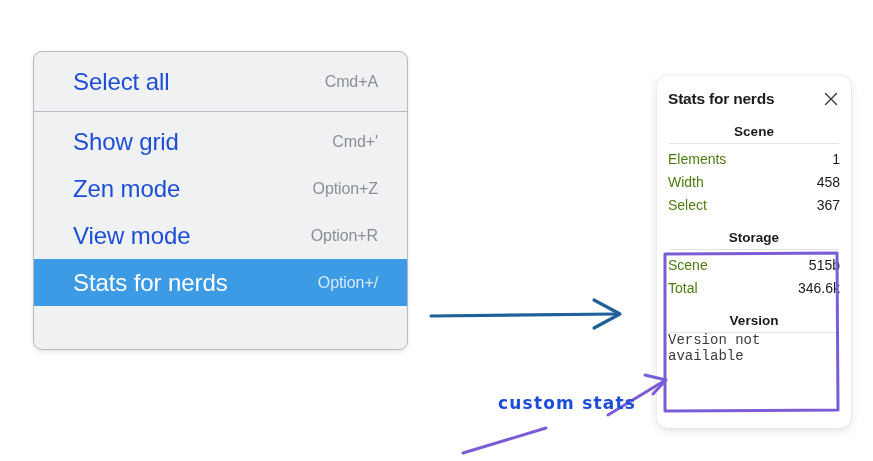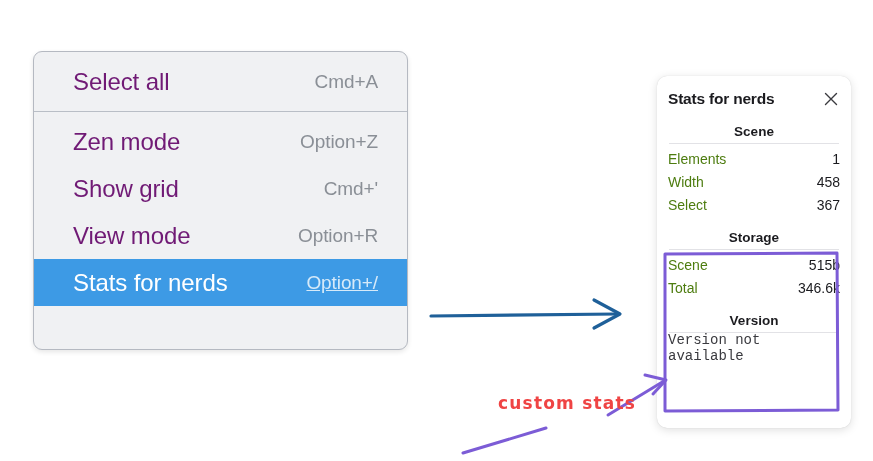--- a/index.html
+++ b/index.html
@@ -42,33 +42,33 @@
     height: 47px;
     display: flex;
     align-items: center;
     justify-content: space-between;
     padding: 0 29px 0 39px;
     box-sizing: border-box;
     cursor: default;
   }
   .menu-item .m-label {
     font-size: 24px;
-    color: #701a75;
+    color: #1d4ed8;
     letter-spacing: -0.1px;
   }
   .menu-item .m-shortcut {
-    font-size: 19px;
+    font-size: 16px;
     color: #8a8f96;
     letter-spacing: -0.1px;
   }
   .menu-item.selected {
     background: #3d9ae5;
   }
   .menu-item.selected .m-label { color: #ffffff; }
-  .menu-item.selected .m-shortcut { color: #d6eaf9; text-decoration: underline; }
+  .menu-item.selected .m-shortcut { color: #d6eaf9; }
 
   
   #stats-panel {
     position: absolute;
     left: 657px;
     top: 76px;
     width: 194px;
     height: 352px;
     background: #ffffff;
     border-radius: 10px;
@@ -141,46 +141,46 @@
     pointer-events: none;
   }
   #annotation-label {
     position: absolute;
     left: 498px;
     top: 393px;
     font-family: "DejaVu Sans", sans-serif;
     font-size: 17px;
     font-weight: bold;
     letter-spacing: 1.2px;
-    color: #ef4444;
+    color: #1d4ed8;
     white-space: nowrap;
   }
 </style>
 </head>
 <body>
 
 <div id="context-menu">
 
   <div class="menu-group">
     <div class="menu-item">
       <span class="m-label">Select all</span>
       <span class="m-shortcut">Cmd+A</span>
     </div>
   </div>
 
   <div class="menu-divider"></div>
 
   <div class="menu-group">
     <div class="menu-item">
+      <span class="m-label">Show grid</span>
+      <span class="m-shortcut">Cmd+'</span>
+    </div>
+    <div class="menu-item">
       <span class="m-label">Zen mode</span>
       <span class="m-shortcut">Option+Z</span>
-    </div>
-    <div class="menu-item">
-      <span class="m-label">Show grid</span>
-      <span class="m-shortcut">Cmd+'</span>
     </div>
     <div class="menu-item">
       <span class="m-label">View mode</span>
       <span class="m-shortcut">Option+R</span>
     </div>
     <div class="menu-item selected">
       <span class="m-label">Stats for nerds</span>
       <span class="m-shortcut">Option+/</span>
     </div>
   </div>

